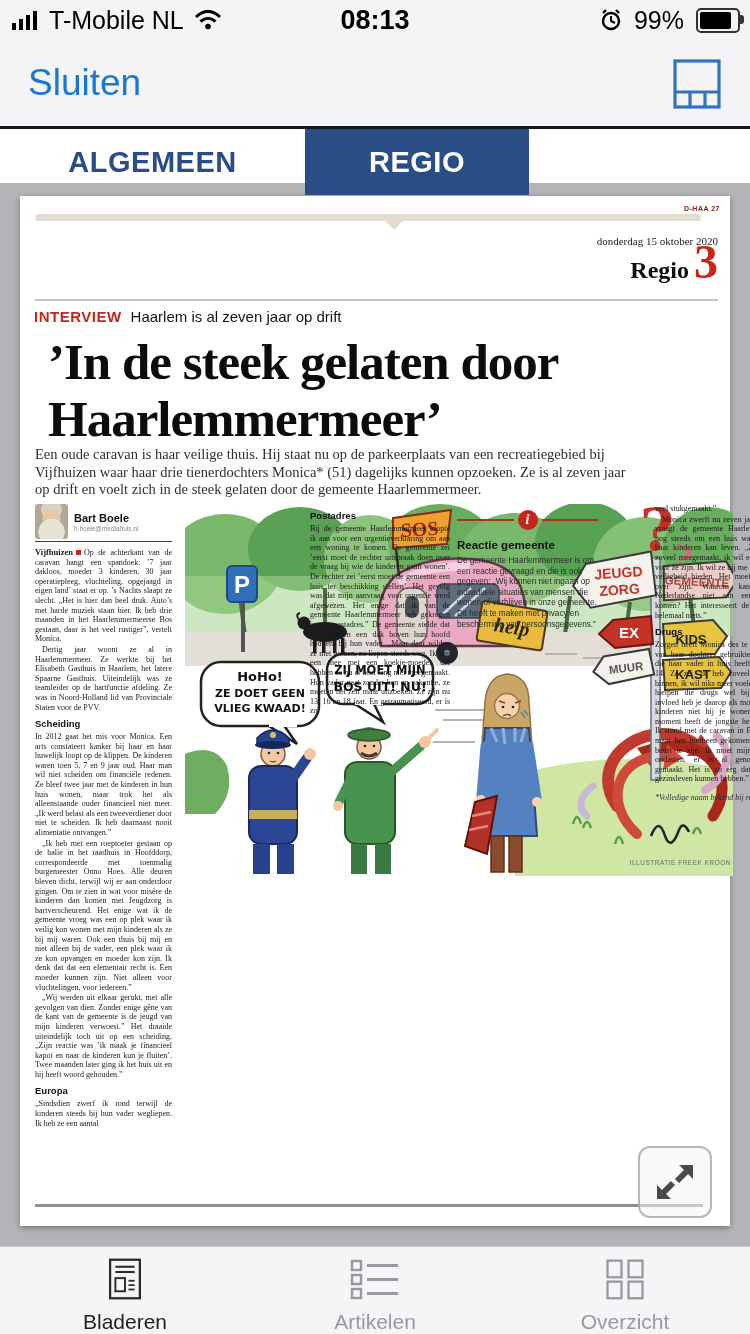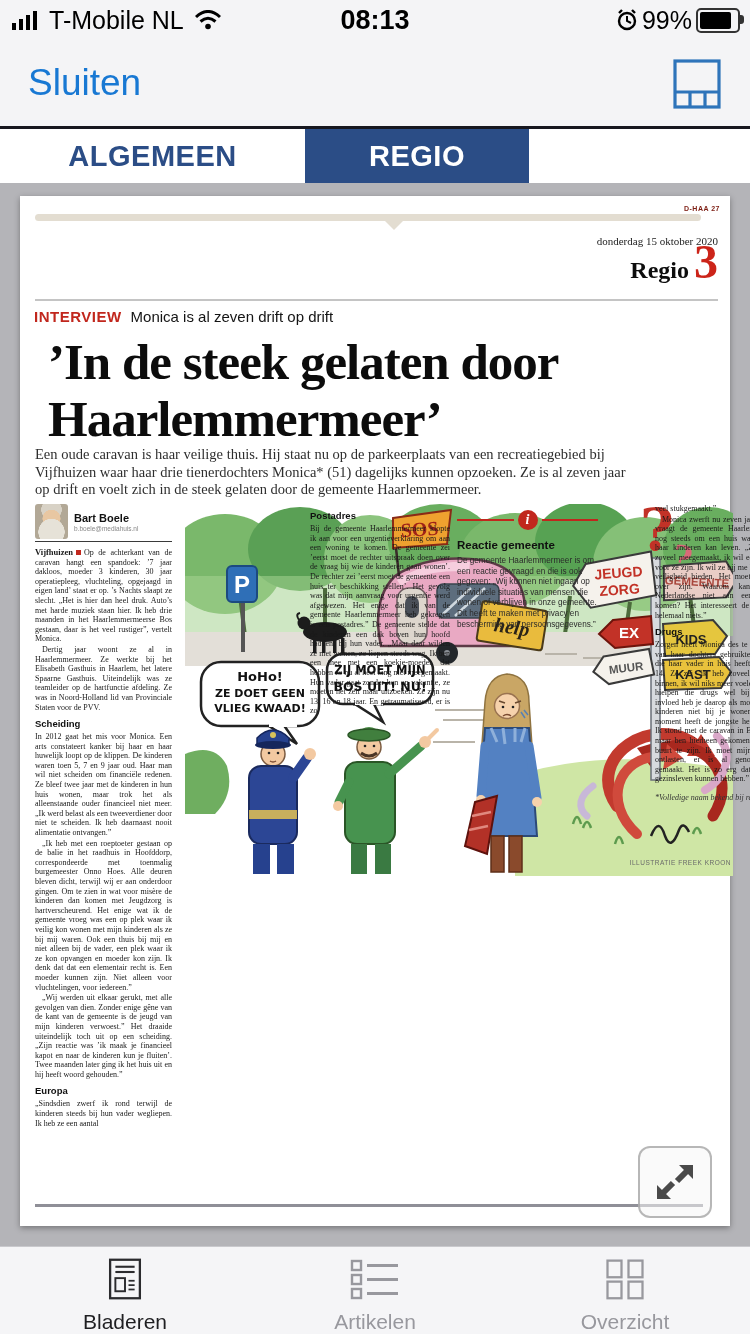--- a/index.html
+++ b/index.html
@@ -5,35 +5,35 @@
   html,body{margin:0;padding:0;}
   .screen{position:relative;width:750px;height:1334px;overflow:hidden;background:#b4b4b8;
           font-family:"Liberation Sans",sans-serif;-webkit-font-smoothing:antialiased;}
 
   
   .statusbar{position:absolute;left:0;top:0;width:750px;height:40px;background:#f4f4f6;z-index:5;}
   .sb-left{position:absolute;left:12px;top:0;height:40px;display:flex;align-items:center;gap:11px;}
   .sb-carrier{font-size:25px;color:#000;}
   .sb-time{position:absolute;left:0;width:750px;top:0;height:40px;display:flex;align-items:center;justify-content:center;
            font-size:27px;font-weight:700;color:#000;}
-  .sb-right{position:absolute;right:10px;top:0;height:40px;display:flex;align-items:center;gap:4px;}
+  .sb-right{position:absolute;right:10px;top:0;height:40px;display:flex;align-items:center;gap:12px;}
   .sb-batt-pct{font-size:25px;color:#000;}
   .battery{position:relative;width:40px;height:21px;border:2px solid #333;border-radius:5px;}
   .battery::before{content:"";position:absolute;left:2px;top:2px;bottom:2px;width:31px;background:#000;border-radius:2px;}
   .battery::after{content:"";position:absolute;right:-6px;top:5px;width:4px;height:9px;background:#333;border-radius:0 3px 3px 0;}
 
   
   .appheader{position:absolute;left:0;top:40px;width:750px;height:86px;background:#f4f4f6;z-index:5;}
   .close-btn{position:absolute;left:28px;top:22px;background:none;border:none;padding:0;
              font-family:"Liberation Sans",sans-serif;font-size:37px;font-weight:500;color:#1878d3;cursor:pointer;}
   .layout-btn{position:absolute;right:28px;top:18px;width:50px;height:52px;background:none;border:none;padding:0;cursor:pointer;}
 
   
   .tabs{position:absolute;left:0;top:126px;width:750px;height:57px;background:#fff;border-top:3px solid #17171f;box-sizing:border-box;z-index:5;}
-  .tab{position:absolute;top:0;height:54px;display:flex;align-items:center;justify-content:center;
+  .tab{position:absolute;top:0;height:66px;display:flex;align-items:center;justify-content:center;
        font-size:29px;font-weight:700;letter-spacing:.5px;color:#2b4d86;cursor:pointer;}
   .tab-a{left:40px;width:225px;}
   .tab-r{left:305px;width:224px;background:#2b4d86;color:#fff;}
 
   
   .canvas{position:absolute;left:0;top:183px;width:750px;height:1063px;background:#b4b4b8;}
   .page{position:absolute;left:20px;top:13px;width:710px;height:1030px;background:#fff;
         box-shadow:0 2px 6px rgba(0,0,0,.35);}
 
   .slider{position:absolute;left:15px;top:18px;width:666px;height:7px;background:#e3ddd1;border-radius:4px;cursor:pointer;}
@@ -166,21 +166,21 @@
       </div>
       <div class="edition">D-HAA 27</div>
       <div class="p-date">donderdag 15 oktober 2020</div>
       <div class="section-row">
         <span class="section-name">Regio</span>
         <span class="section-pageno">3</span>
       </div>
       <div class="top-rule"></div>
 
       <div class="kicker">
-        <span class="tag">INTERVIEW</span><span>Monica is al zeven drift op drift</span>
+        <span class="tag">INTERVIEW</span><span>Haarlem is al zeven jaar op drift</span>
       </div>
       <h1 class="headline">’In de steek gelaten door Haarlemmermeer’</h1>
       <p class="lead">Een oude caravan is haar veilige thuis. Hij staat nu op de parkeerplaats van een recreatiegebied bij Vijfhuizen waar haar drie tienerdochters Monica* (51) dagelijks kunnen opzoeken. Ze is al zeven jaar op drift en voelt zich in de steek gelaten door de gemeente Haarlemmermeer.</p>
 
       <div class="col col1">
         <div class="byline">
           <div class="avatar"></div>
           <div>
             <div class="author">Bart Boele</div>
             <div class="email">b.boele@mediahuis.nl</div>

